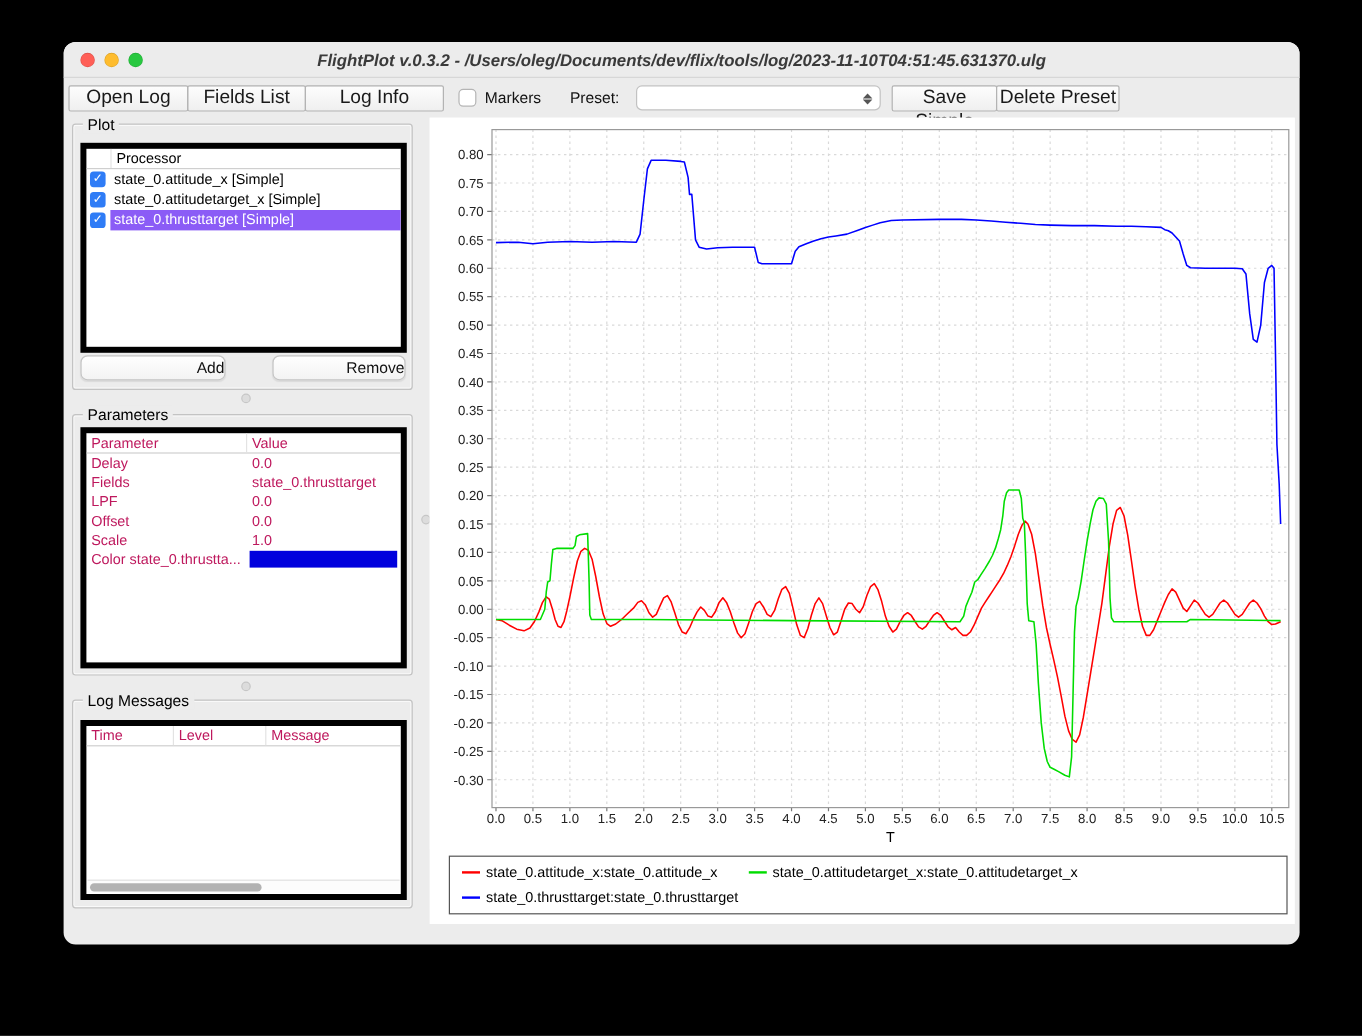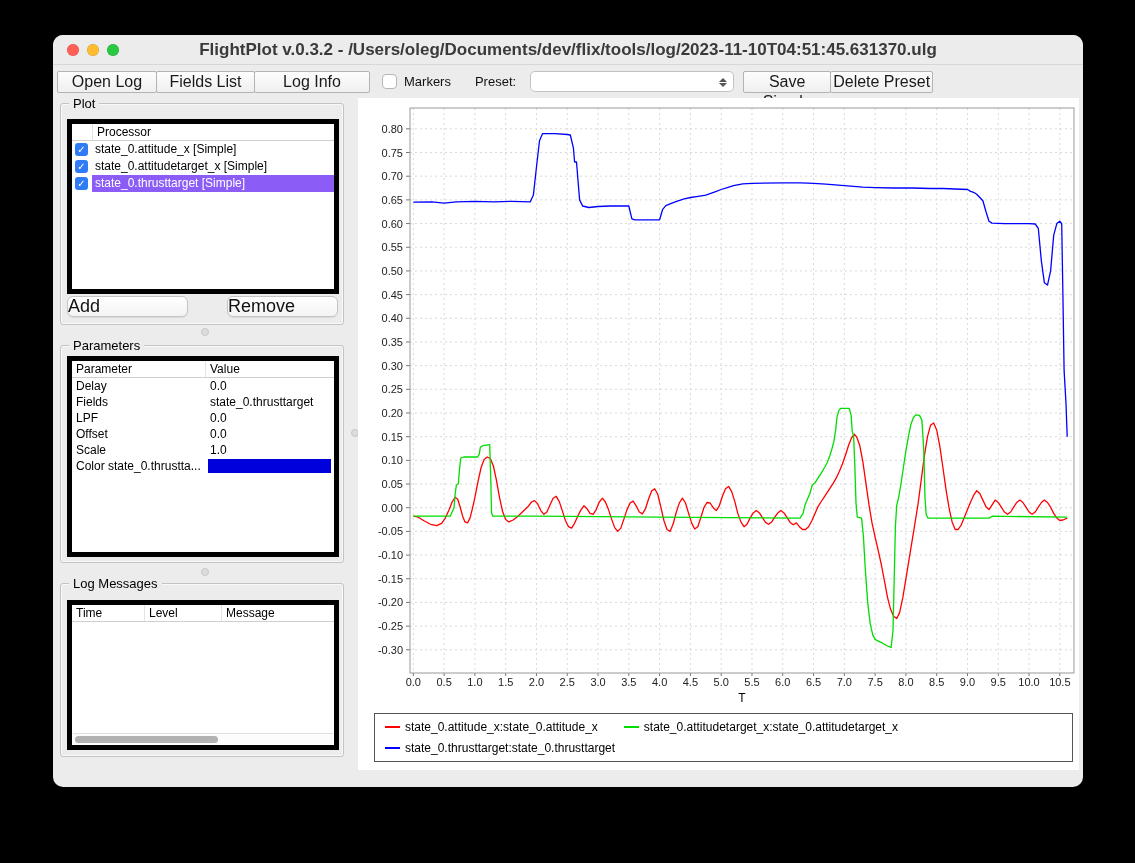--- a/index.html
+++ b/index.html
@@ -7,21 +7,21 @@
   body { width:1135px; height:863px; position:relative; font-family:"Liberation Sans", sans-serif; }
   .window {
     position:absolute; left:53px; top:35px; width:1030px; height:752px;
     background:#ececec; border-radius:10px; overflow:hidden;
     box-shadow:0 25px 60px rgba(0,0,0,.65);
   }
   
   .titlebar { position:relative; height:30px; background:#ececec; border-bottom:1px solid #d7d7d7; }
   .traffic { position:absolute; left:14px; top:9px; display:flex; gap:8px; }
   .light { width:12px; height:12px; border-radius:50%; box-shadow:inset 0 0 0 .5px rgba(0,0,0,.15); }
-  .title { text-align:center; line-height:30px; font-size:17px; font-weight:bold; color:#3a3a3a; white-space:nowrap; }
+  .title { text-align:center; line-height:30px; font-size:14px; font-weight:bold; color:#3a3a3a; white-space:nowrap;font-style:italic; }
   
   .toolbar { position:absolute; left:0; top:30px; width:100%; height:33px; display:flex; align-items:center; padding:0 4px; }
   .tbtn {
     height:22px; font-size:16px; color:#1a1a1a; text-align:center; line-height:20px;
     background:linear-gradient(#fdfdfd,#efefef); border:1px solid #b3b3b3; border-radius:2px;
     cursor:default;
   }
   .tbtn + .tbtn { margin-left:-1px; }
   .chk { width:15px; height:15px; border:1px solid #b5b5b5; border-radius:4px; background:#fff; margin-left:12px; }
   .lbl { font-size:13px; color:#111; margin-left:7px; }
@@ -39,24 +39,24 @@
   .group { position:absolute; left:3px; width:284px; border:1px solid #c3c3c3; border-radius:3px; box-shadow:inset 0 0 0 1px rgba(255,255,255,.7); }
   .group > .gtitle { position:absolute; top:-8px; left:8px; background:#ececec; padding:0 4px; font-size:13px; color:#000; }
   .whitebox { position:absolute; background:#fff; border:5px solid #000000; overflow:hidden; }
   .lheader { display:flex; height:17px; border-bottom:1px solid #cfcfcf; font-size:12px; color:#000; align-items:center; }
   .prow { display:flex; align-items:center; height:17px; font-size:12px; color:#000; }
   .prow .cb { width:13px; height:13px; margin:0 4px 0 3px; border-radius:3px; background:#2f7cf6; color:#fff; font-size:10px; line-height:13px; text-align:center; flex:none; }
   .prow .plabel { flex:1; height:17px; line-height:17px; padding-left:3px; white-space:nowrap; }
   .prow.selected .plabel { background:#8b5cf6; color:#fff; }
   .macbtn {
     position:absolute; height:21px; background:linear-gradient(#ffffff,#f3f3f3);
-    border:1px solid #c5c5c5; border-radius:6px; font-size:18px; color:#111;
-    text-align:left; line-height:19px; box-shadow:0 1px 1px rgba(0,0,0,.08);
+    border:1px solid #c5c5c5; border-radius:6px; font-size:13px; color:#111;
+    text-align:right; line-height:19px; box-shadow:0 1px 1px rgba(0,0,0,.08);
   }
-  .trow { display:flex; height:16px; font-size:12px; color:#000000; align-items:center; }
+  .trow { display:flex; height:16px; font-size:12px; color:#be185d; align-items:center; }
   .trow .c1 { width:134px; padding-left:4px; white-space:nowrap; overflow:hidden; border-right:1px solid #e3e3e3; height:100%; line-height:16px; }
   .trow .c2 { flex:1; padding-left:4px; white-space:nowrap; height:100%; line-height:16px; position:relative; }
   .thead { border-bottom:1px solid #cfcfcf; height:17px; }
   .swatch { position:absolute; left:2px; right:3px; top:1px; bottom:1px; }
   .logcols .c1 { width:73px; }
   .logcols .c2 { width:77px; flex:none; border-right:1px solid #e3e3e3; }
   .logcols .c3 { flex:1; padding-left:4px; line-height:16px; }
   .hscroll { position:absolute; left:1px; right:1px; bottom:1px; height:11px; background:#fcfcfc; border-top:1px solid #e0e0e0; }
   .hthumb { position:absolute; left:2px; top:2px; width:55%; height:7px; border-radius:4px; background:#b2b2b2; }
   .divider { position:absolute; left:0; width:100%; height:10px; display:flex; align-items:center; justify-content:center; }

